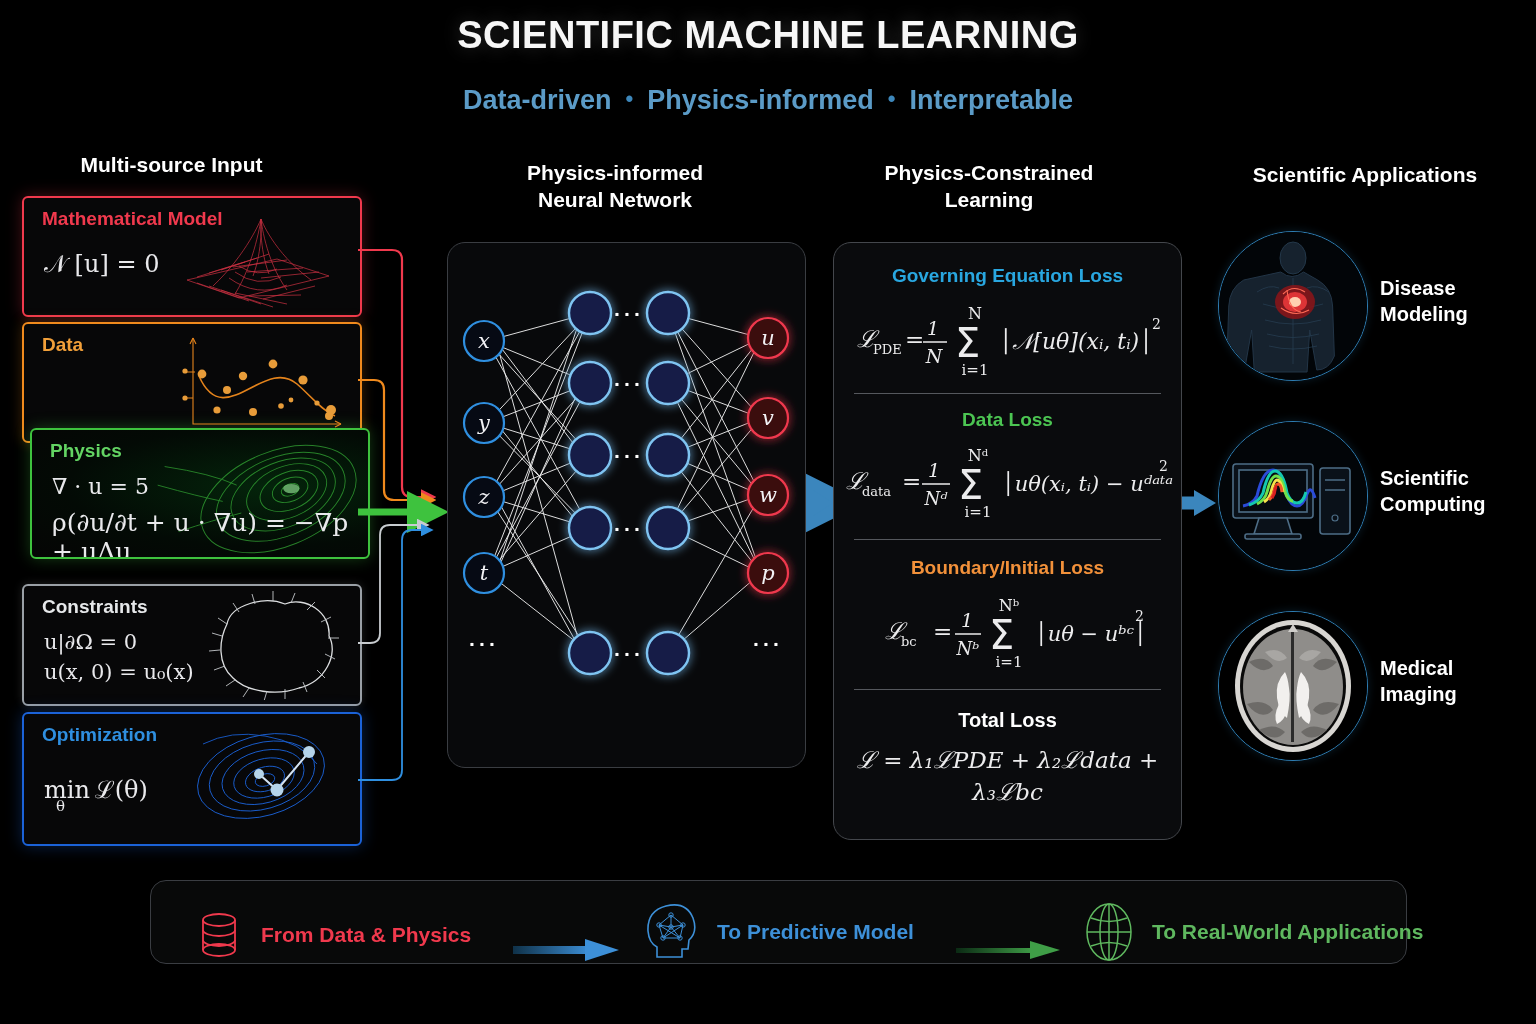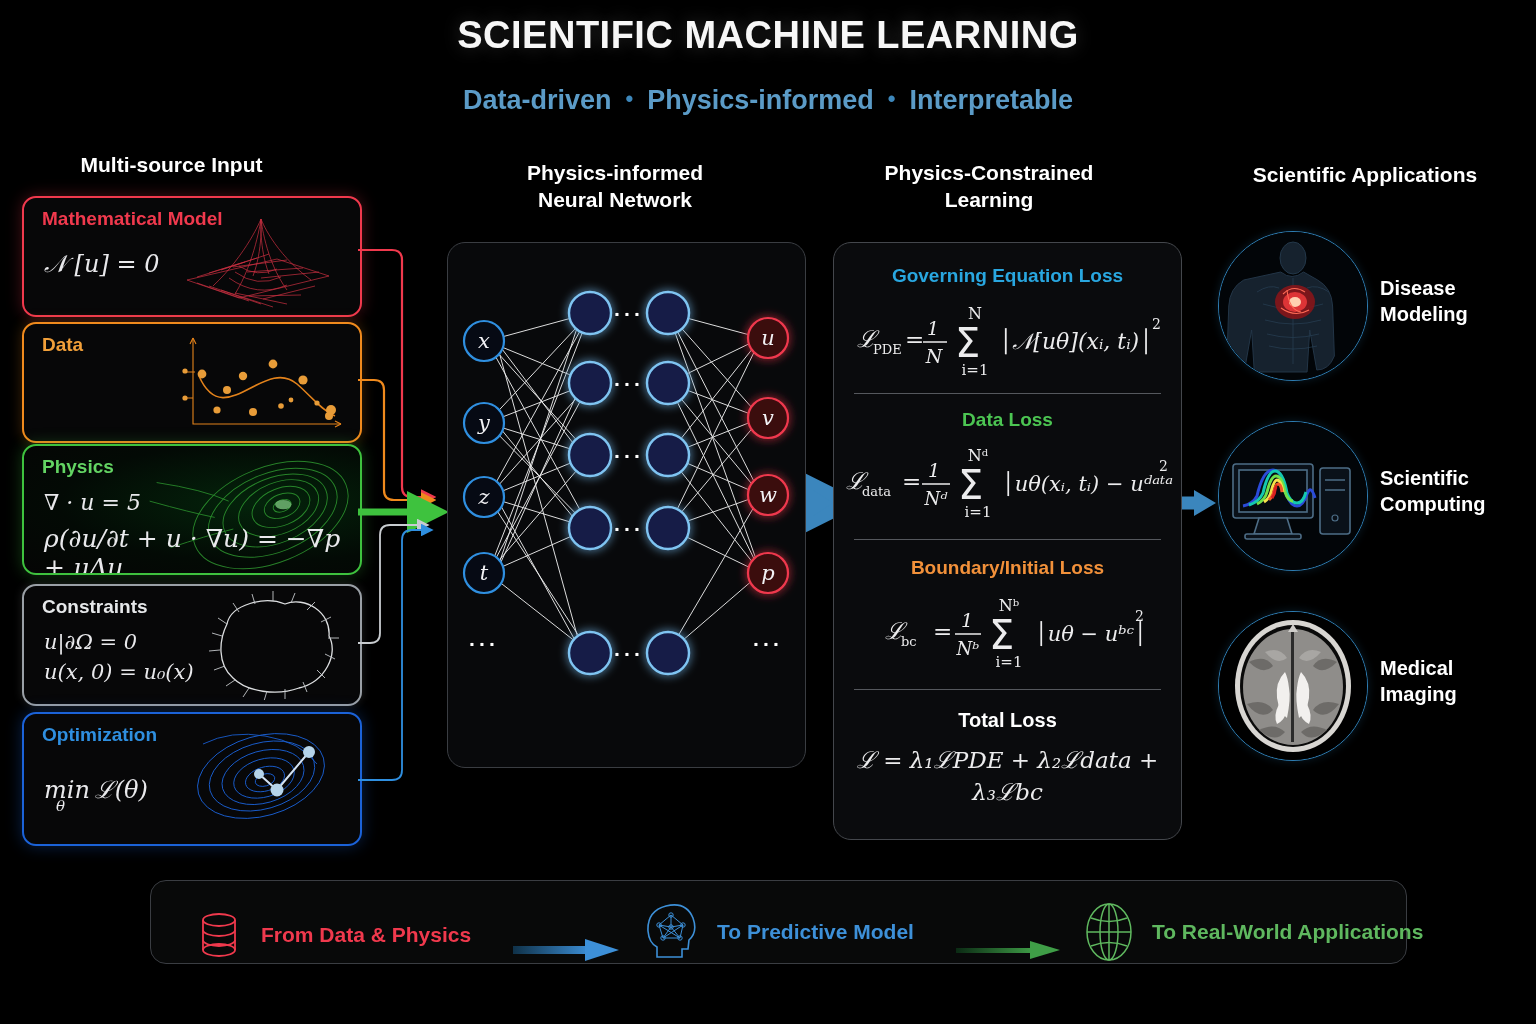--- a/index.html
+++ b/index.html
@@ -23,35 +23,35 @@
 
   
   .col-head{position:absolute;text-align:center;font-size:21px;font-weight:bold;color:#fff;line-height:1.28;}
   #head-input{left:14px;top:152px;width:315px;}
   #head-nn{left:450px;top:160px;width:330px;}
   #head-loss{left:819px;top:160px;width:340px;}
   #head-apps{left:1200px;top:162px;width:330px;}
 
   
   .inbox{
-    position:absolute;left:22px;width:336px;border-radius:14px;border:2px solid #555;
+    position:absolute;left:22px;width:336px;border-radius:6px;border:2px solid #555;
     background:#070708;overflow:hidden;
   }
   .inbox .lbl{position:absolute;left:18px;top:10px;font-size:19px;font-weight:bold;z-index:3;}
   .inbox .eq{position:absolute;left:20px;z-index:3;color:#e9e9ec;
-    font-family:"DejaVu Serif", serif;font-style:italic;}
+    font-family:"DejaVu Serif", serif;}
   .thumb{position:absolute;right:6px;top:4px;bottom:4px;width:185px;z-index:2;opacity:.95;}
 
   #box-math{top:196px;height:117px;border-color:#f0394d;box-shadow:0 0 16px rgba(240,57,77,.30);}
   #box-math .lbl{color:#f0394d;}
   #box-math .eq{top:52px;font-size:24px;}
   #box-data{top:322px;height:117px;border-color:#f08a1d;box-shadow:0 0 14px rgba(240,138,29,.26);}
   #box-data .lbl{color:#f2a03a;}
-  #box-phys{top:444px;height:127px;border-color:#3ec23e;box-shadow:0 0 16px rgba(62,194,62,.30);
-    background:radial-gradient(ellipse at 70% 45%, #04240b 0%, #030a05 60%, #050505 100%);}
+  #box-phys{top:428px;height:127px;border-color:#3ec23e;box-shadow:0 0 16px rgba(62,194,62,.30);
+    background:radial-gradient(ellipse at 70% 45%, #04240b 0%, #030a05 60%, #050505 100%);margin-left:8px;}
   #box-phys .lbl{color:#63d463;}
   #box-phys .eq.e1{top:44px;font-size:22px;}
   #box-phys .eq.e2{top:78px;font-size:25px;}
   #box-cons{top:584px;height:118px;border-color:#9aa0a6;box-shadow:0 0 10px rgba(170,175,180,.18);}
   #box-cons .lbl{color:#e6e8ea;}
   #box-cons .eq.e1{top:44px;font-size:21px;}
   #box-cons .eq.e2{top:74px;font-size:21px;}
   #box-opt{top:712px;height:130px;border-color:#1b62d8;box-shadow:0 0 16px rgba(27,98,216,.35);}
   #box-opt .lbl{color:#2f8fe0;}
   #box-opt .eq{top:58px;font-size:24px;}

